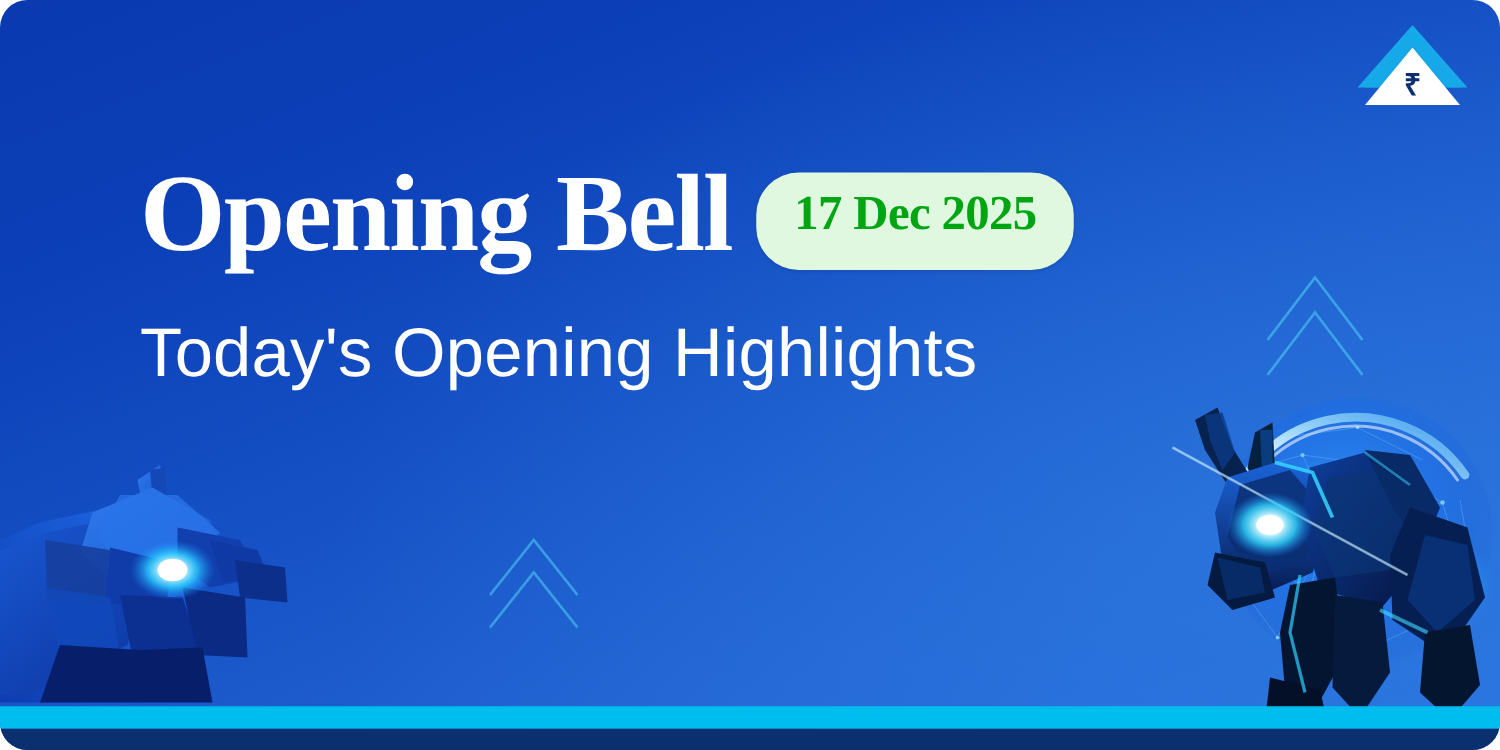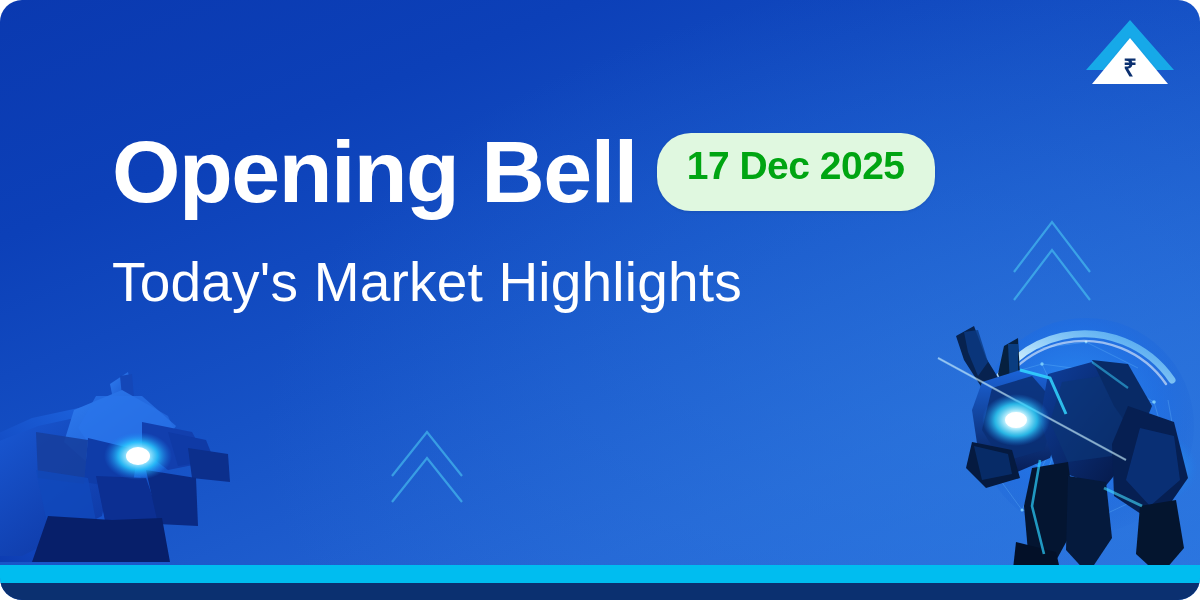--- a/index.html
+++ b/index.html
@@ -26,21 +26,21 @@
   .chev{ position:absolute; pointer-events:none; }
   .chev svg{ display:block; overflow:visible; }
   .chev path{ fill:none; stroke:#4fd2f5; stroke-opacity:.55; stroke-width:2.2; }
 
   
   #logo{ position:absolute; top:18px; right:24px; width:92px; height:68px; }
 
   
   #headline-row{
     position:absolute; left:112px; top:128px;
-    display:flex; align-items:center; gap:20px;
+    display:flex; align-items:flex-end; gap:20px;font-family:Liberation Serif, serif;
   }
   #title{
     font-size:88px; font-weight:bold; color:#ffffff;
     letter-spacing:-1.5px; line-height:1; white-space:nowrap;
   }
   #date-badge{
     background:#e0f8e0;
     border-radius:34px;
     padding:13px 30px 26px;
     display:flex; align-items:center; justify-content:center;
@@ -97,21 +97,21 @@
     </svg>
   </div>
 
   <div id="headline-row">
     <div id="title">Opening Bell</div>
     <div id="date-badge">
       <span>17 Dec 2025</span>
     </div>
   </div>
 
-  <div id="subtitle">Today's Market Highlights</div>
+  <div id="subtitle">Today's Opening Highlights</div>
 
   <div id="bear">
     <svg width="250" height="200" viewBox="0 0 250 200">
       <defs>
         <radialGradient id="bearEye" cx="50%" cy="50%" r="50%">
           <stop offset="0%" stop-color="#ffffff"></stop>
           <stop offset="28%" stop-color="#bff2ff"></stop>
           <stop offset="58%" stop-color="#29c8ff" stop-opacity=".85"></stop>
           <stop offset="100%" stop-color="#1a7ff0" stop-opacity="0"></stop>
         </radialGradient>

